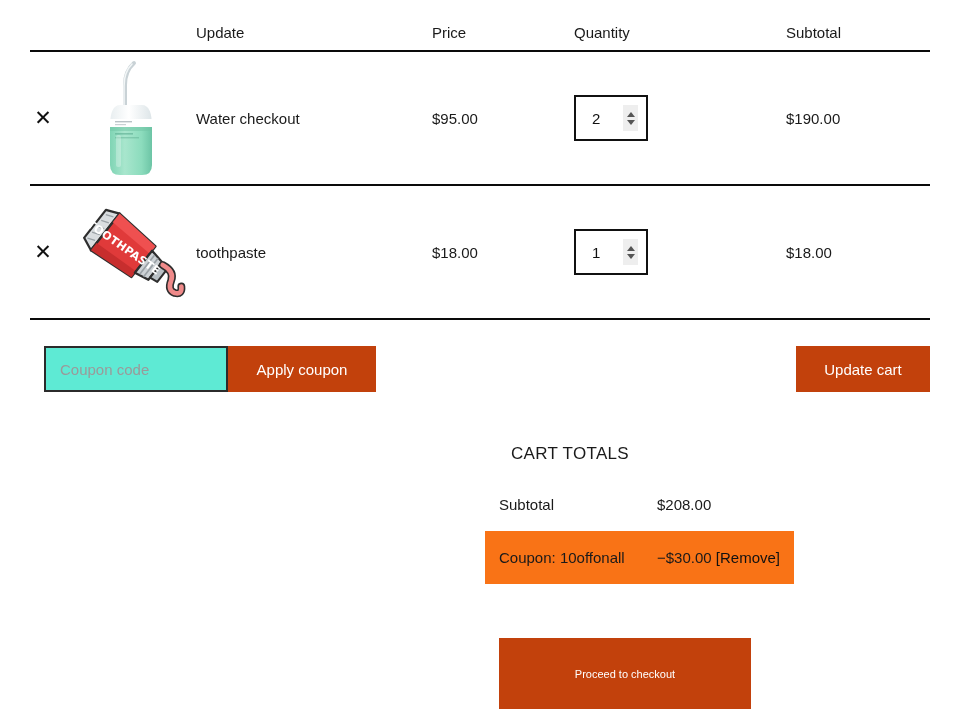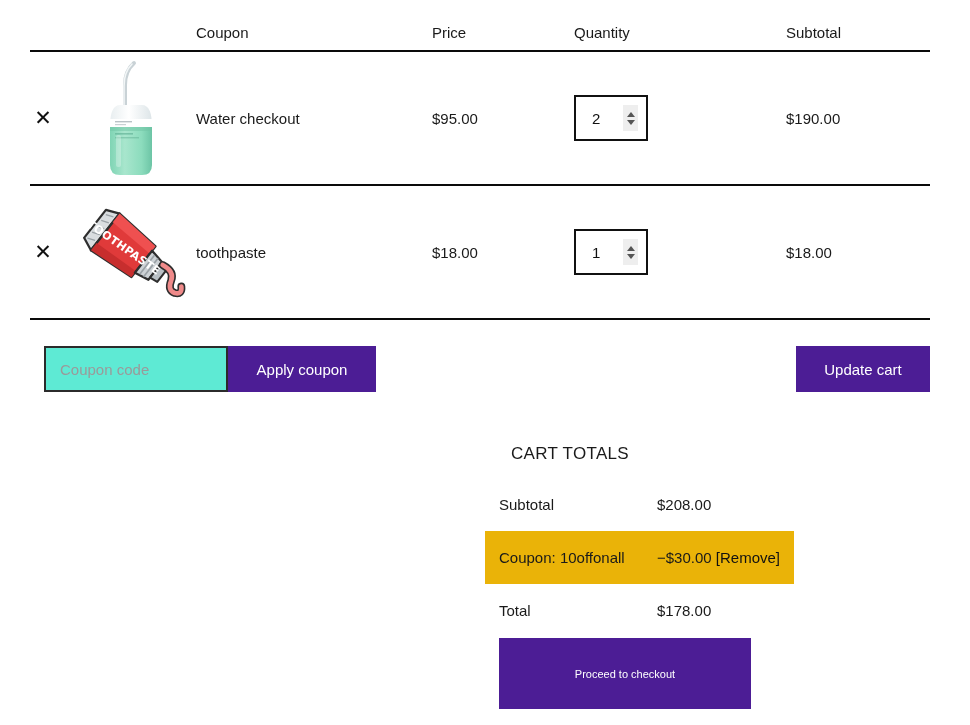--- a/index.html
+++ b/index.html
@@ -59,53 +59,53 @@
 
   
   .coupon-row { position: absolute; left: 44px; top: 346px; display: flex; }
   .coupon-input {
     width: 184px; height: 46px; border: 2px solid #2b2b2b; background: #5eead4;
     font-size: 15px; padding: 0 14px; font-family: "Liberation Sans", sans-serif;
     color: #111; outline: none;
   }
   .coupon-input::placeholder { color: #9a9a9a; }
   .btn {
-    background: #4c1d95; color: #ffffff; border: none; cursor: pointer;
+    background: #c2410c; color: #ffffff; border: none; cursor: pointer;
     font-family: "Liberation Sans", sans-serif; font-size: 15px;
     display: flex; align-items: center; justify-content: center;
   }
   .apply-btn { width: 148px; height: 46px; }
   .update-btn { position: absolute; left: 796px; top: 346px;
                 width: 134px; height: 46px; }
 
   
   .totals { position: absolute; left: 499px; top: 432px; width: 295px; }
   .totals h2 { margin: 12px; font-size: 17px; font-weight: 400;
                letter-spacing: .3px; color: #1a1a1a; }
   .trow2 { display: flex; align-items: center; height: 53px; font-size: 15px; }
   .tlabel { width: 158px; flex: 0 0 158px; }
   .tvalue { flex: 1; }
-  .hl { background: #eab308; margin-left: -14px; padding-left: 14px;
+  .hl { background: #f97316; margin-left: -14px; padding-left: 14px;
         width: 309px; }
   .hl .tlabel { width: 158px; flex: 0 0 158px; }
   .remove-link { color: #111; cursor: pointer; }
   .checkout-btn { position: absolute; left: 499px; top: 638px;
                   width: 252px; height: 71px; font-size: 11px; }
 </style>
 </head>
 <body>
 
 <div class="page">
 
   <div class="cart-table">
 
     <div class="thead">
       <div class="th col-remove"></div>
       <div class="th col-thumb"></div>
-      <div class="th col-name">Coupon</div>
+      <div class="th col-name">Update</div>
       <div class="th col-price">Price</div>
       <div class="th col-qty">Quantity</div>
       <div class="th col-sub">Subtotal</div>
     </div>
 
     <div class="trow">
       <div class="cell col-remove">
         <div class="remove-x">✕</div>
       </div>
       <div class="cell col-thumb">
@@ -215,21 +215,17 @@
     </div>
 
     <div class="trow2 hl">
       <div class="tlabel">Coupon: 10offonall</div>
       <div class="tvalue">
         <span>−$30.00</span>
         <span class="remove-link">[Remove]</span>
       </div>
     </div>
 
-    <div class="trow2">
-      <div class="tlabel">Total</div>
-      <div class="tvalue">$178.00</div>
-    </div>
   </div>
 
   <button class="btn checkout-btn">Proceed to checkout</button>
 
 </div>
 
 </body></html>

